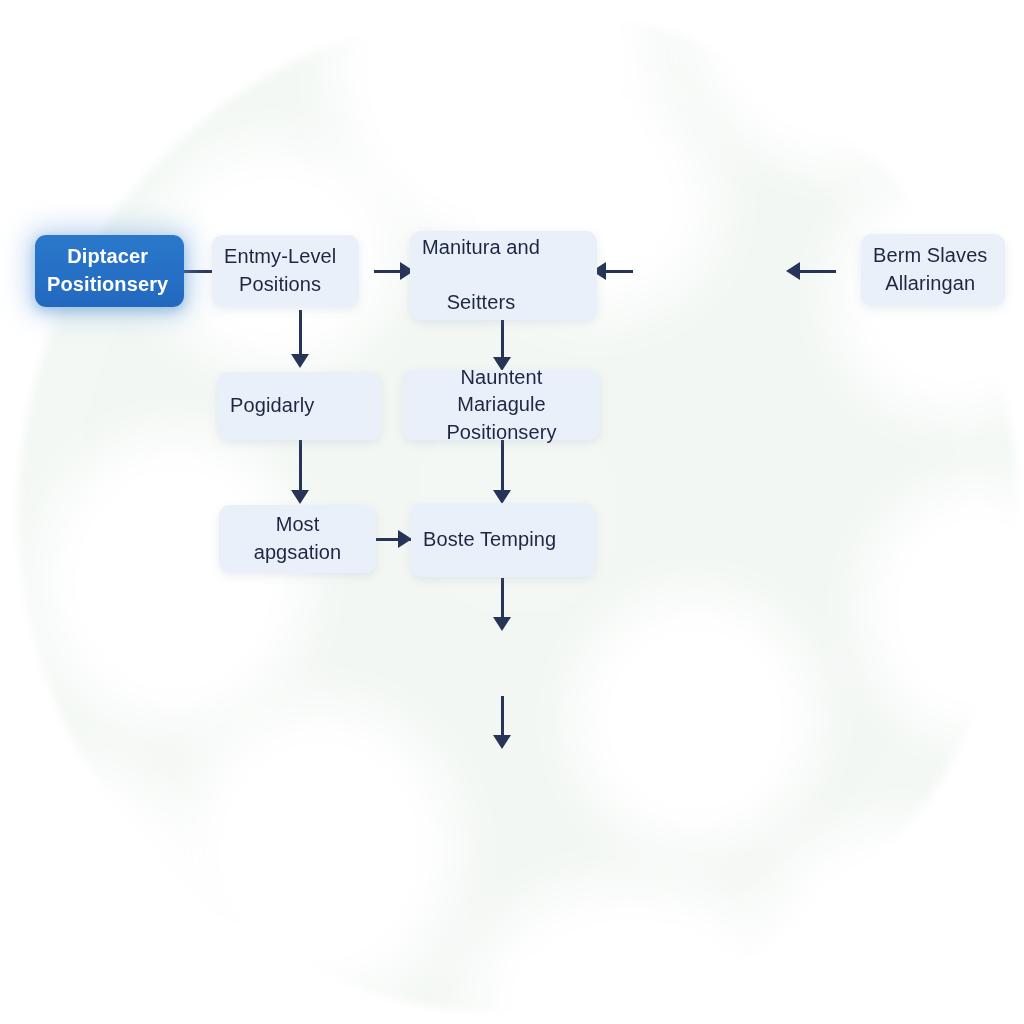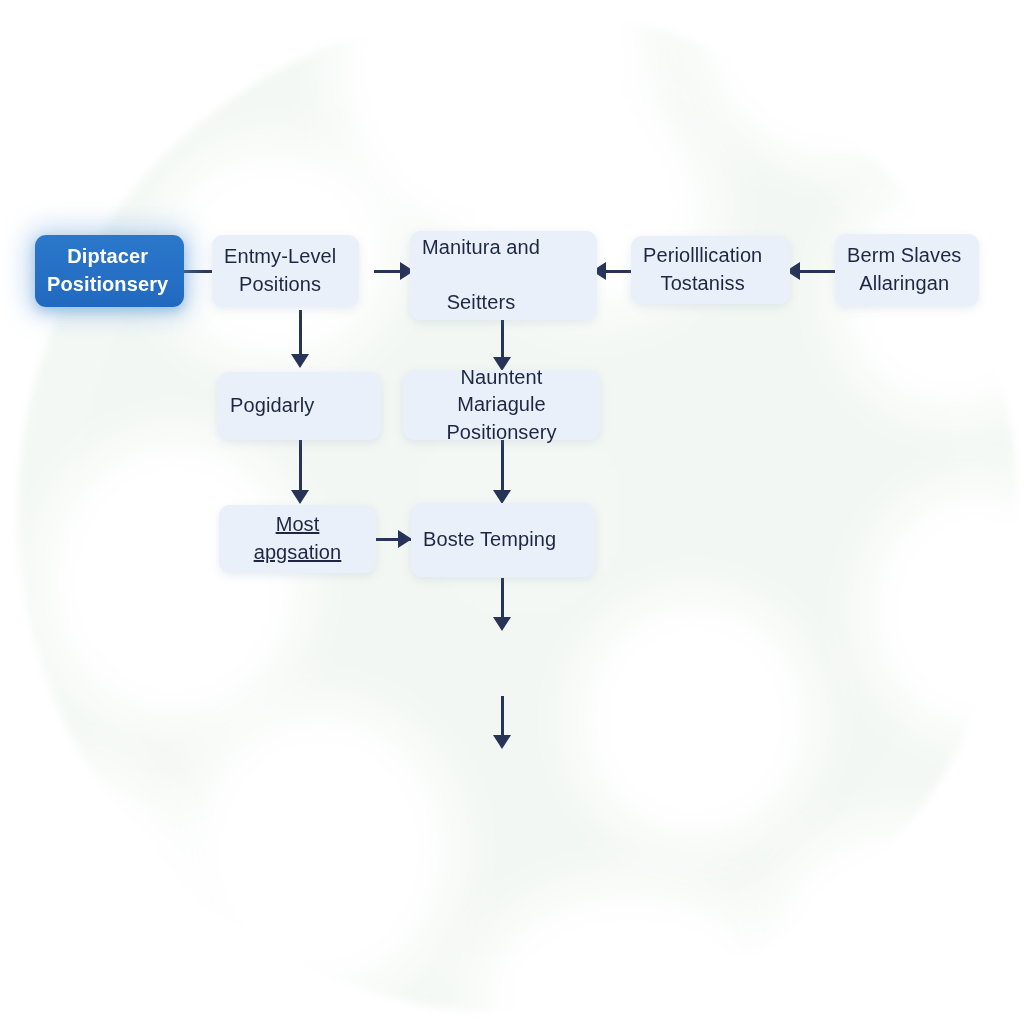--- a/index.html
+++ b/index.html
@@ -179,48 +179,42 @@
   </div>
 
   <div class="node" style="left:410px; top:231px; width:187px; height:89px;">
     <div>
       <span>Manitura and</span><br>
       <br>
       <span>Seitters</span>
     </div>
   </div>
 
-  <div class="node" style="left:631px; top:236px; width:159px; height:68px;">
-    <div>
-      <span>Periolllication</span><br>
-      <span>Tostaniss</span>
-    </div>
-  </div>
-
-  <div class="node" style="left:835px; top:234px; width:144px; height:72px;">
+
+  <div class="node" style="left:861px; top:234px; width:144px; height:72px;">
     <div>
       <span>Berm Slaves</span><br>
       <span>Allaringan</span>
     </div>
   </div>
 
   <div class="node" style="left:218px; top:372px; width:163px; height:68px;">
     <div>
       <span>Pogidarly</span>
     </div>
   </div>
 
   <div class="node" style="left:403px; top:370px; width:197px; height:70px;">
     <div>
       <span>Nauntent Mariagule</span><br>
       <span>Positionsery</span>
     </div>
   </div>
 
-  <div class="node" style="left:219px; top:505px; width:157px; height:68px;text-decoration:underline;">
+  <div class="node" style="left:219px; top:505px; width:157px; height:68px;">
     <div>
       <span>Most apgsation</span>
     </div>
   </div>
 
   <div class="node" style="left:411px; top:503px; width:184px; height:74px;">
     <div>
       <span>Boste Temping</span>
     </div>
   </div>

